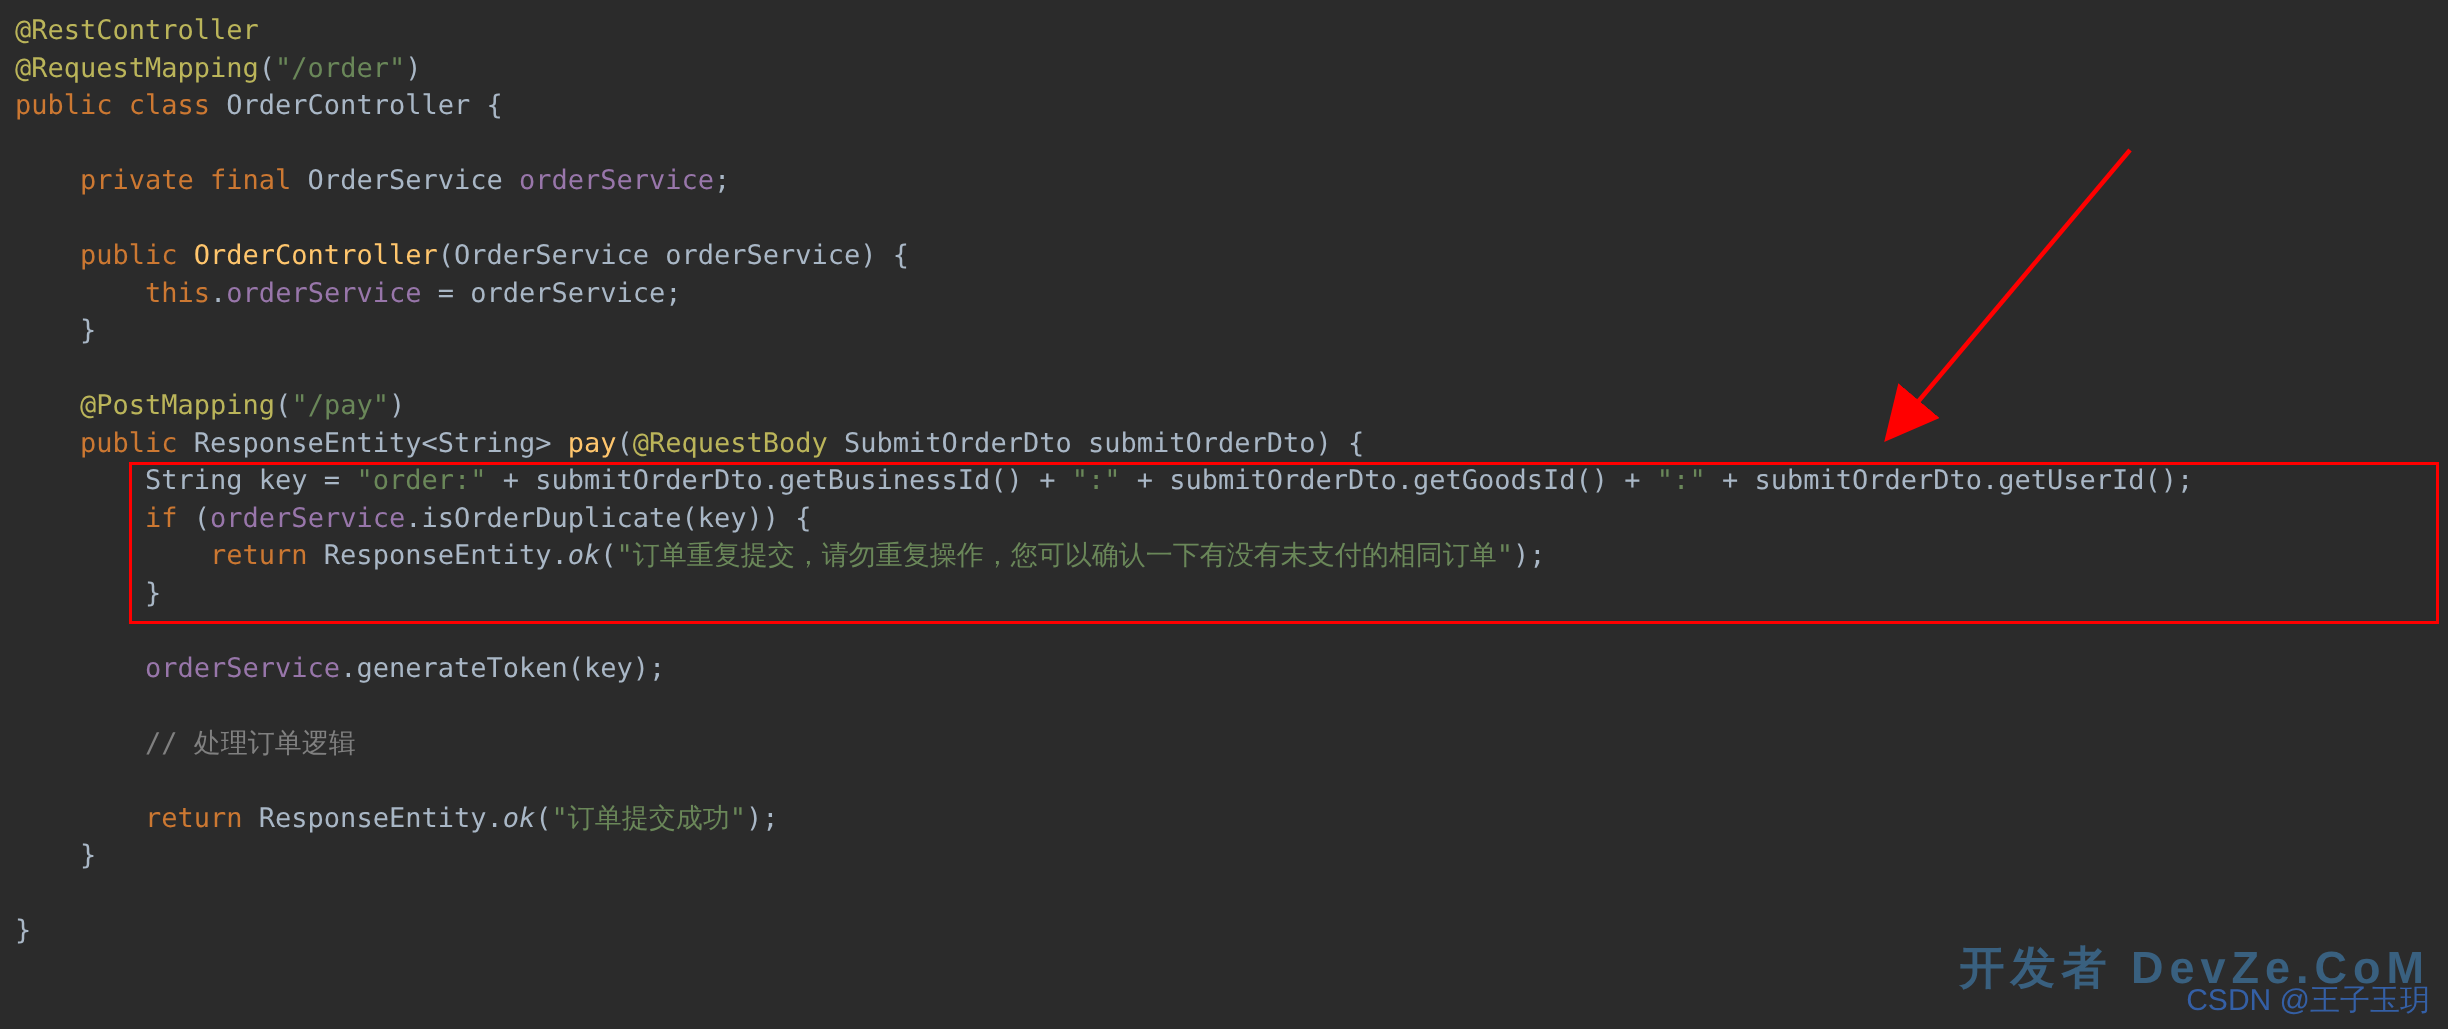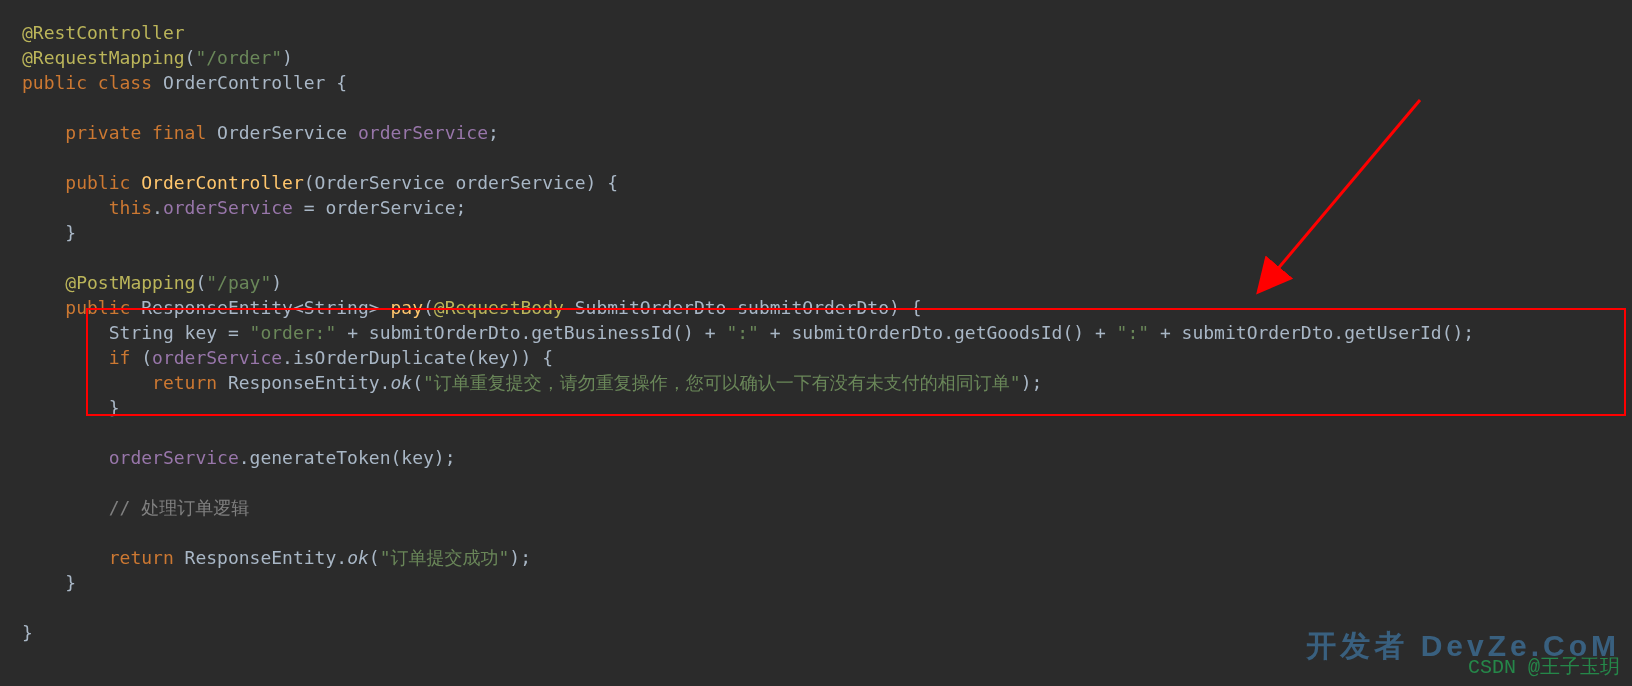--- a/index.html
+++ b/index.html
@@ -9,21 +9,21 @@
     height: 686px;
     background: #2b2b2b;
     font-family: "Consolas", "Courier New", monospace;
     font-size: 18px;
     line-height: 25px;
     color: #a9b7c6;
     overflow: hidden;
     position: relative;
   }
   pre {
-    margin: 12px;
+    margin: 0;
     padding: 8px 10px;
   }
   .annotation { color: #bbb55a; }
   .keyword { color: #cc7832; }
   .string { color: #6a8759; }
   .methoddef { color: #ffc66d; }
   .staticcall { font-style: italic; }
   .comment { color: #808080; }
   .field { color: #9876aa; }
 
@@ -33,22 +33,22 @@
     top: 308px;
     width: 1536px;
     height: 104px;
     border: 2px solid #ff0000;
     pointer-events: none;
   }
   .watermark {
     position: absolute;
     right: 12px;
     bottom: 6px;
-    color: #22c55e;
-    font-family: Liberation Mono, monospace;
+    color: #3b82f6;
+    font-family: Liberation Sans, sans-serif;
     font-size: 20px;
     opacity: 0.6;
     pointer-events: none;
     margin-top: 28px;
   }
   .watermark2 {
     position: absolute;
     right: 12px;
     bottom: 28px;
     color: #4aa0e6;

